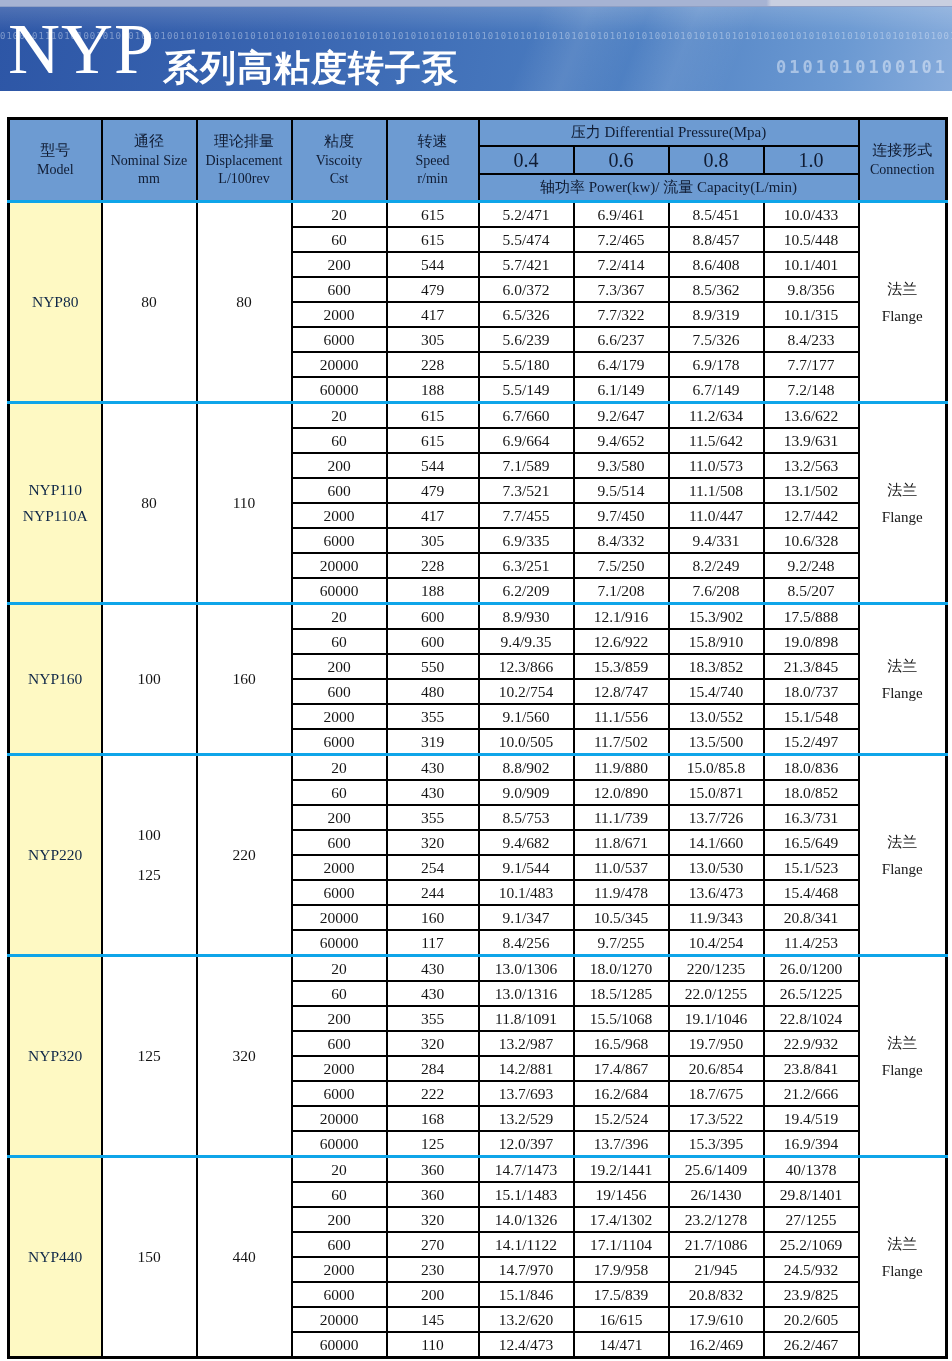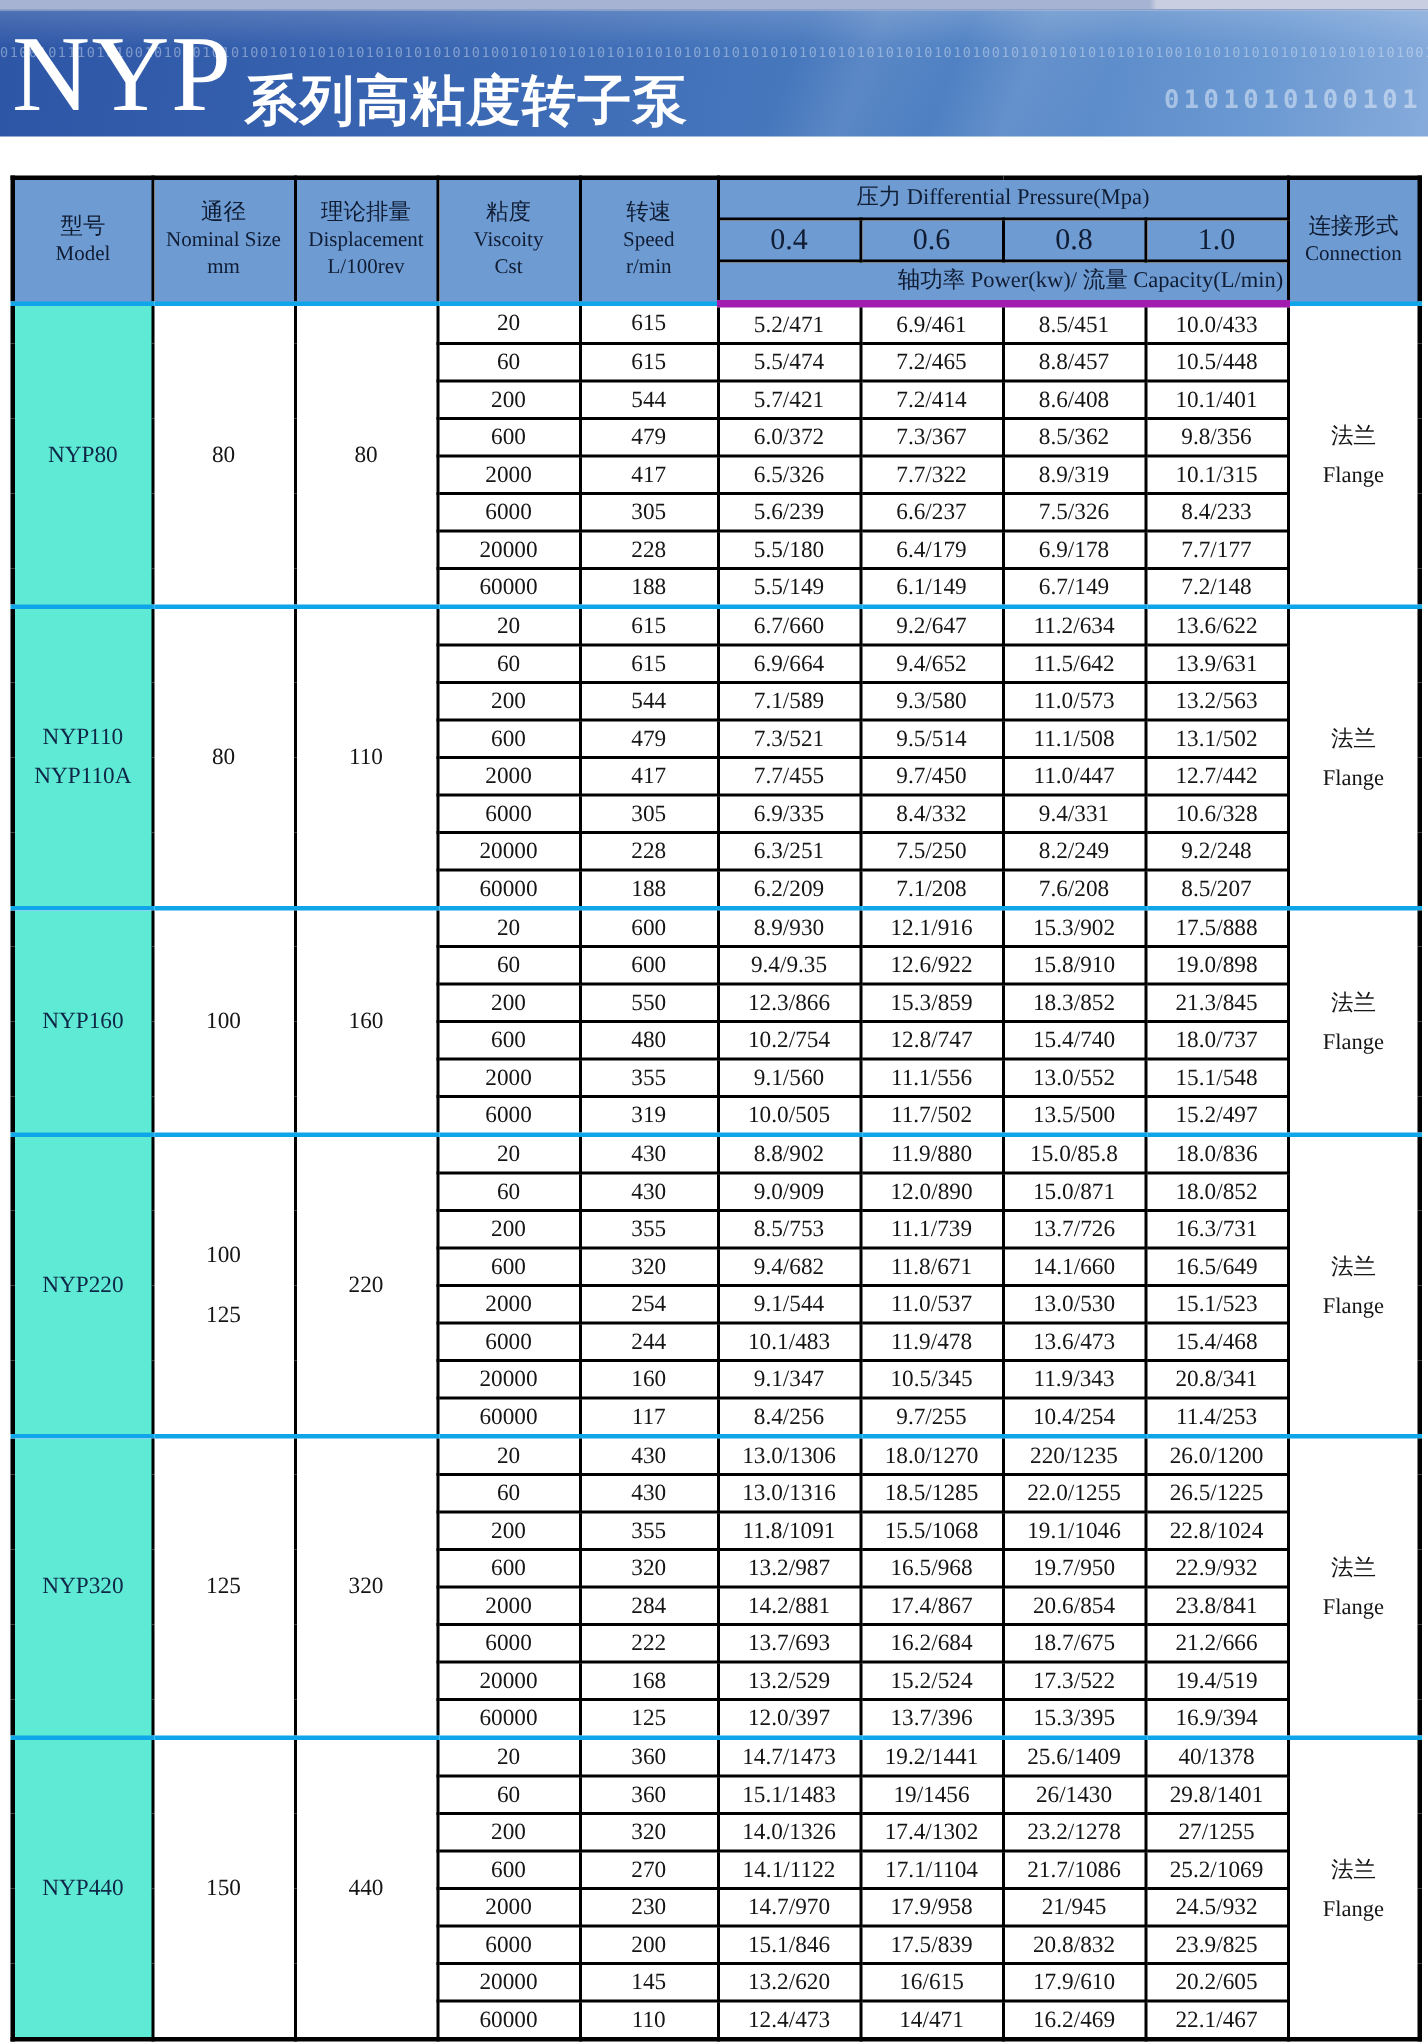--- a/index.html
+++ b/index.html
@@ -32,27 +32,27 @@
   .sheet{padding:27px 7px 14px 7px;}
   table{border-collapse:collapse;table-layout:fixed;width:938px;border:3px solid #000;}
   th,td{border:2px solid #000;text-align:center;vertical-align:middle;padding:0 2px;overflow:hidden;}
   thead th{background:#6d9bd2;color:#101c33;font-weight:normal;font-size:15px;line-height:1.3;}
   thead .en{font-size:14px;}
   thead tr.hr1 th{height:25px;}
   thead tr.hr2 th{height:24px;font-size:20px;}
   thead tr.hr3 th{height:25px;}
   th.span3{height:auto;}
   tbody td{height:23px;font-size:15.5px;background:#fff;}
-  td.model-cell{background:#5eead4;color:#0f2747;font-size:15.5px;}
+  td.model-cell{background:#fef9c3;color:#0f2747;font-size:15.5px;}
   .model-line + .model-line{margin-top:8px;text-align:center;}
   .nominal-line + .nominal-line{margin-top:22px;}
   .conn-line + .conn-line{margin-top:9px;}
   td.connection-cell{font-size:15px;}
   tr.group-first td{border-top:3px solid #0ea5e9;}
-  thead tr:last-child th{border-bottom:5px solid #a21caf;text-align:right;}
+  thead tr:last-child th{border-bottom:1px solid #a21caf;}
 </style>
 </head>
 <body>
 
 <header class="banner">
   <div class="top-strip"></div>
   <div class="banner-main">
     <span class="binary-small">010010111010100101010101010010101010101010101010101001010101010101010101010101010101010101010101010101001010101010101010100101010101010101010101010010101010101010101010101010010</span>
     <span class="binary-large">0101010100101</span>
     <div class="title-wrap">
@@ -560,17 +560,17 @@
           <td>16/615</td>
           <td>17.9/610</td>
           <td>20.2/605</td>
         </tr>
         <tr>
           <td>60000</td>
           <td>110</td>
           <td>12.4/473</td>
           <td>14/471</td>
           <td>16.2/469</td>
-          <td>22.1/467</td>
+          <td>26.2/467</td>
         </tr>
       </tbody>
   </table>
 </main>
 
 </body></html>

